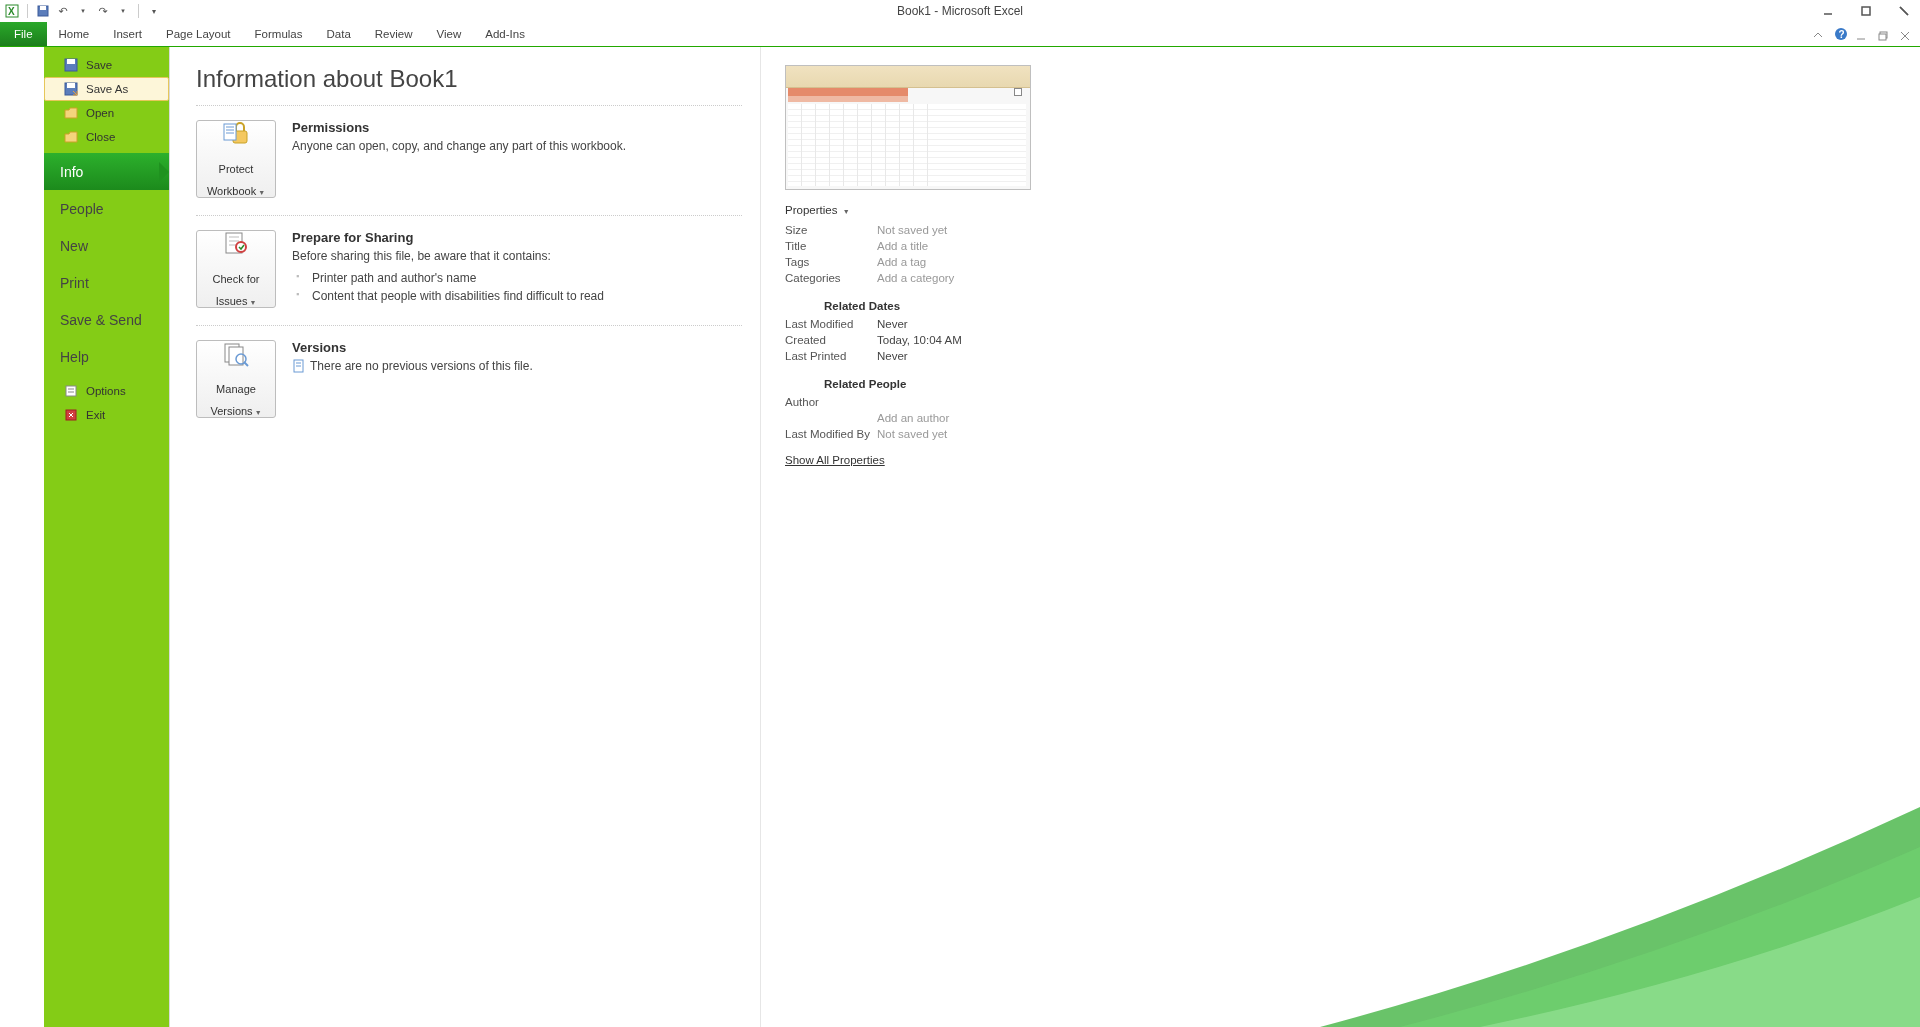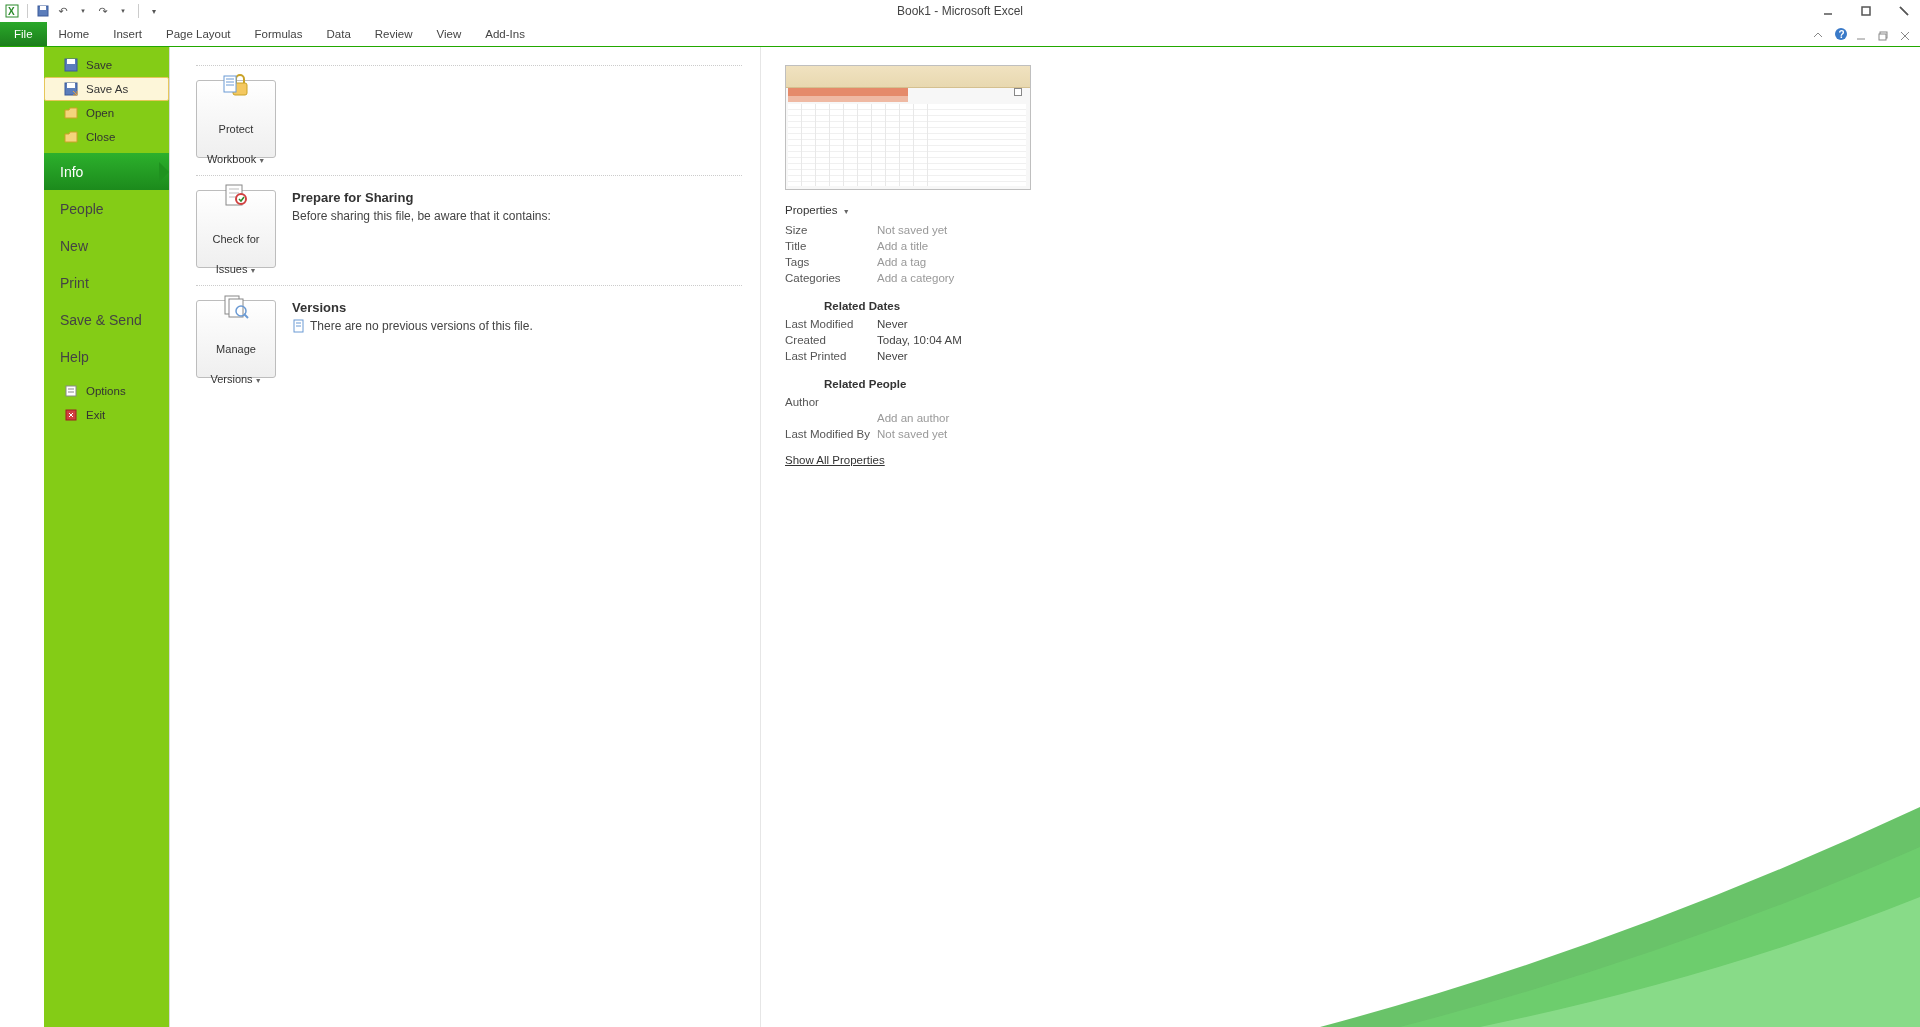--- a/index.html
+++ b/index.html
@@ -36,21 +36,21 @@
 
 .bs-main { flex: 1; display: flex; background: #fff; position: relative; }
 .bs-left { width: 590px; padding: 18px 0 0 26px; }
 .bs-right { padding: 18px 0 0 24px; width: 350px; border-left: 1px solid #e6e6e6; margin-left: 0; position: relative; left: 0; }
 .page-title { font-size: 24px; font-weight: 300; color: #444; margin-bottom: 12px; }
 .info-hr { border: none; border-top: 1px dotted #ccc; margin: 0 18px 0 0; }
 
 .info-section { display: flex; gap: 16px; padding: 14px 0 18px 0; position: relative; }
 .info-section::after { content: ""; position: absolute; bottom: 0; left: 0; right: 18px; border-top: 1px dotted #ccc; }
 .info-section:last-of-type::after { display: none; }
-.big-btn { width: 80px; height: 78px; border: 1px solid #bdbdbd; border-radius: 3px; background: linear-gradient(to bottom, #fff, #efefef); display: flex; flex-direction: column; align-items: center; justify-content: center; gap: 18px; font-size: 11px; color: #333; text-align: center; cursor: pointer; padding: 4px 12px; }
+.big-btn { width: 80px; height: 78px; border: 1px solid #bdbdbd; border-radius: 3px; background: linear-gradient(to bottom, #fff, #efefef); display: flex; flex-direction: column; align-items: center; justify-content: center; gap: 10px; font-size: 11px; color: #333; text-align: center; cursor: pointer; padding: 4px 12px; }
 .big-btn .big-icon { margin-bottom: 4px; }
 .dropdown-caret { font-size: 7px; color: #666; margin-left: 2px; }
 .info-text h3 { font-size: 13px; font-weight: 600; color: #333; margin-bottom: 4px; }
 .info-text p { font-size: 12px; color: #444; }
 .info-text ul { list-style: none; margin-top: 6px; }
 .info-text ul li { font-size: 12px; color: #444; padding: 2px 0 2px 20px; position: relative; }
 .info-text ul li::before { content: "▪"; position: absolute; left: 4px; color: #bbb; font-size: 9px; }
 .version-line { display: flex; align-items: center; gap: 4px; margin-top: 4px; }
 .version-line .v-ic { width: 14px; height: 14px; }
 
@@ -218,53 +218,62 @@
             <line x1="5" y1="5" x2="9" y2="9" stroke="#fff"></line>
             <line x1="9" y1="5" x2="5" y2="9" stroke="#fff"></line>
           </svg></span>
       <span>Exit</span>
     </div>
   </div>
 
   <div class="bs-main">
 
     <div class="bs-left">
+      <div class="page-title">Information about Book1</div>
       <hr class="info-hr">
 
       <div class="info-section">
         <div class="big-btn">
           <span class="big-icon">
             <svg width="30" height="26" viewBox="0 0 30 26">
                 <rect x="12" y="10" width="14" height="12" rx="2" fill="#f4c860" stroke="#c9a227"></rect>
                 <path d="M15 10 V6 a4 4 0 0 1 8 0 V10" fill="none" stroke="#c9a227" stroke-width="2"></path>
                 <rect x="3" y="3" width="12" height="16" fill="#fff" stroke="#6a9ad4"></rect>
                 <path d="M5 6h8M5 9h8M5 12h8" stroke="#6a9ad4"></path>
               </svg>
           </span>
           <span>Protect</span>
           <span><span>Workbook</span><span class="dropdown-caret">▼</span></span>
         </div>
+        <div class="info-text">
+          <h3>Permissions</h3>
+          <p>Anyone can open, copy, and change any part of this workbook.</p>
+        </div>
       </div>
 
       <div class="info-section">
         <div class="big-btn">
           <span class="big-icon">
             <svg width="30" height="26" viewBox="0 0 30 26">
                 <rect x="5" y="2" width="16" height="20" fill="#fff" stroke="#888"></rect>
                 <path d="M8 6h10M8 10h10M8 14h10" stroke="#bbb"></path>
                 <circle cx="20" cy="16" r="5" fill="#fff" stroke="#d04040" stroke-width="2"></circle>
                 <path d="M18 16 l2 2 l3 -4" stroke="#2a8a2a" fill="none" stroke-width="1.5"></path>
               </svg>
           </span>
           <span>Check for</span>
           <span><span>Issues</span><span class="dropdown-caret">▼</span></span>
         </div>
         <div class="info-text">
           <h3>Prepare for Sharing</h3>
           <p>Before sharing this file, be aware that it contains:</p>
+          <ul>
+            <li>Printer path and author's name</li>
+            <li>Content that people with disabilities find difficult to read</li>
+          </ul>
         </div>
       </div>
 
       <div class="info-section">
         <div class="big-btn">
           <span class="big-icon">
             <svg width="30" height="26" viewBox="0 0 30 26">
                 <rect x="4" y="3" width="14" height="18" fill="#fff" stroke="#888"></rect>
                 <rect x="8" y="6" width="14" height="18" fill="#fff" stroke="#888"></rect>
                 <circle cx="20" cy="18" r="5" fill="none" stroke="#6a9ad4" stroke-width="1.5"></circle>

